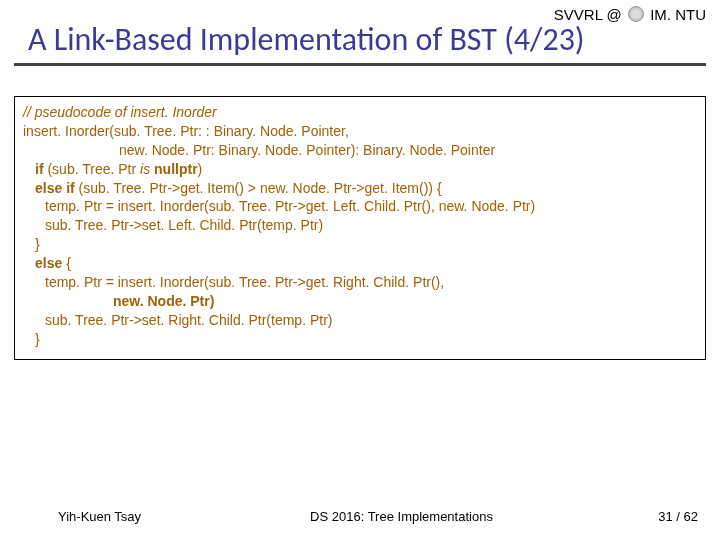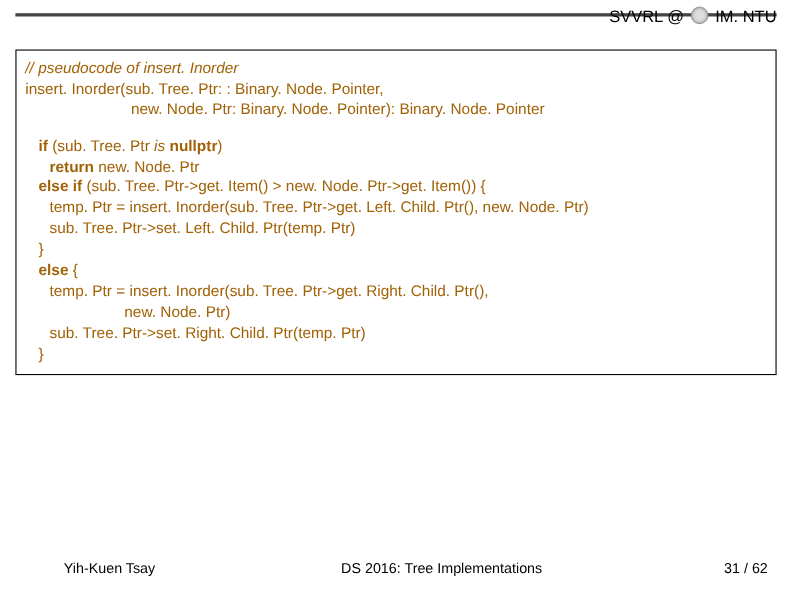--- a/index.html
+++ b/index.html
@@ -49,24 +49,24 @@
     border: 1px solid #000;
     padding: 6px 8px 10px 8px;
     font-family: Arial, Helvetica, sans-serif;
     font-size: 14px;
     line-height: 1.35;
     color: #a16207;
   }
   .code-box .italic { font-style: italic; }
   .code-box .bold { font-weight: 700; }
   .code-box .sig-indent { padding-left: 96px; display: block; }
-  .code-box .blk { margin-top: 14px; }
+  .code-box .blk { }
   .code-box .ind1 { padding-left: 12px; }
   .code-box .ind2 { padding-left: 22px; }
-  .code-box .ind3 { padding-left: 90px; }
+  .code-box .ind3 { padding-left: 90px; font-weight: bold; }
   .footer {
     position: absolute;
     bottom: 16px;
     left: 0;
     right: 0;
     display: flex;
     justify-content: space-between;
     padding: 0 22px;
     font-size: 13px;
     color: #000;
@@ -76,34 +76,32 @@
 </style>
 </head>
 <body>
 
 <div class="header-area">
   <div class="top-label">
     <span>SVVRL @</span>
     <span class="logo"></span>
     <span>IM. NTU</span>
   </div>
+  <h1 class="title">A Link-Based Implementation of BST (4/23)</h1>
   <div class="title-underline"></div>
 </div>
 
 <div class="code-box">
   <div class="italic">// pseudocode of insert. Inorder</div>
   <div>insert. Inorder(sub. Tree. Ptr: : Binary. Node. Pointer,</div>
   <div class="sig-indent">new. Node. Ptr: Binary. Node. Pointer): Binary. Node. Pointer</div>
 
   <div class="blk">
     <div class="ind1">
       <span class="bold">if</span><span> (sub. Tree. Ptr </span><span class="italic">is</span><span> </span><span class="bold">nullptr</span><span>)</span>
-    </div>
-    <div class="ind2">
-      <span class="bold">return</span><span> new. Node. Ptr</span>
     </div>
     <div class="ind1">
       <span class="bold">else if</span><span> (sub. Tree. Ptr-&gt;get. Item() &gt; new. Node. Ptr-&gt;get. Item()) {</span>
     </div>
     <div class="ind2">temp. Ptr = insert. Inorder(sub. Tree. Ptr-&gt;get. Left. Child. Ptr(), new. Node. Ptr)</div>
     <div class="ind2">sub. Tree. Ptr-&gt;set. Left. Child. Ptr(temp. Ptr)</div>
     <div class="ind1">}</div>
     <div class="ind1">
       <span class="bold">else</span><span> {</span>
     </div>

